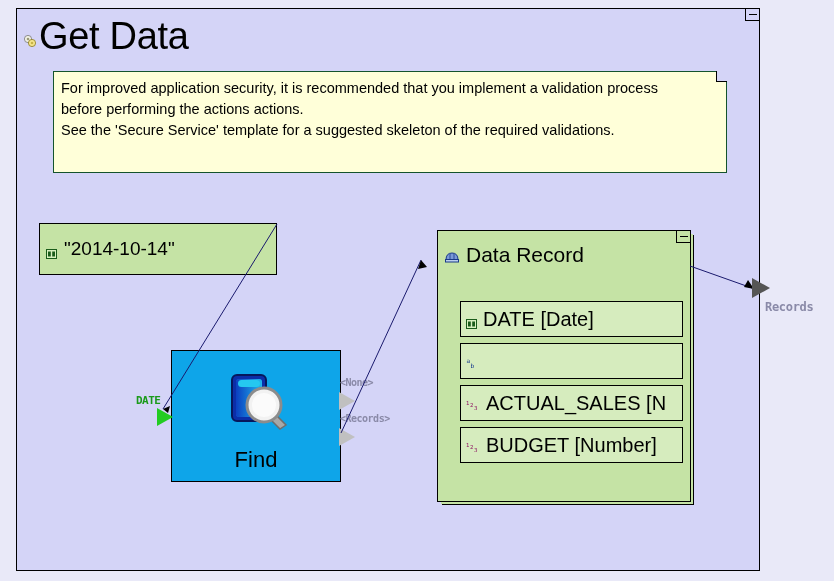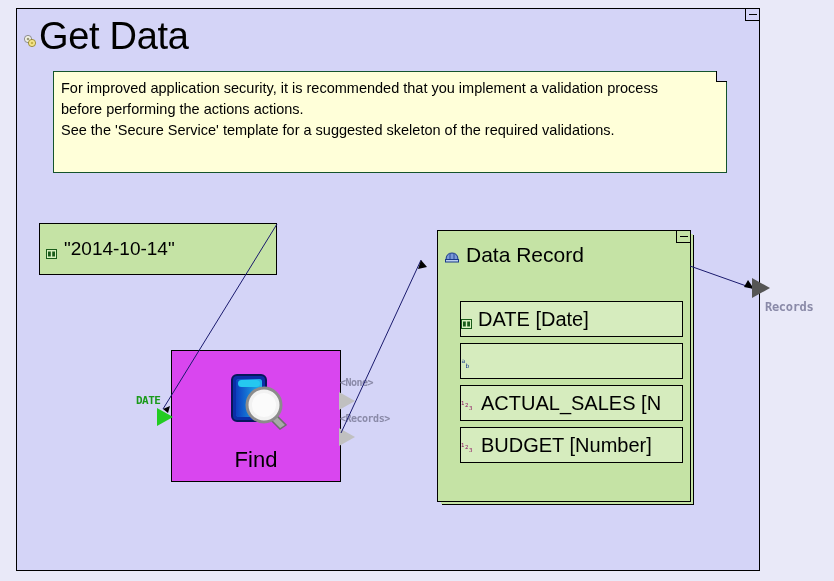--- a/index.html
+++ b/index.html
@@ -146,21 +146,21 @@
     flex: 0 0 auto;
   }
 
   
   #find-node {
     position: absolute;
     left: 154px;
     top: 341px;
     width: 170px;
     height: 132px;
-    background: #d946ef;
+    background: #0ea5e9;
     border: 1px solid #000;
     box-sizing: border-box;
   }
   #find-icon {
     position: absolute;
     left: 50px;
     top: 16px;
     width: 72px;
     height: 72px;
   }
@@ -264,20 +264,21 @@
     right: 7px;
   }
   .field-row {
     height: 36px;
     background: #d6ecbe;
     border: 1px solid #000;
     box-sizing: border-box;
     margin-bottom: 6px;
     display: flex;
     align-items: center;
+    padding-left: 5px;
     gap: 6px;
     overflow: hidden;
   }
   .field-row .field-label {
     font-size: 20px;
     color: #000;
     white-space: nowrap;
   }
 
   

